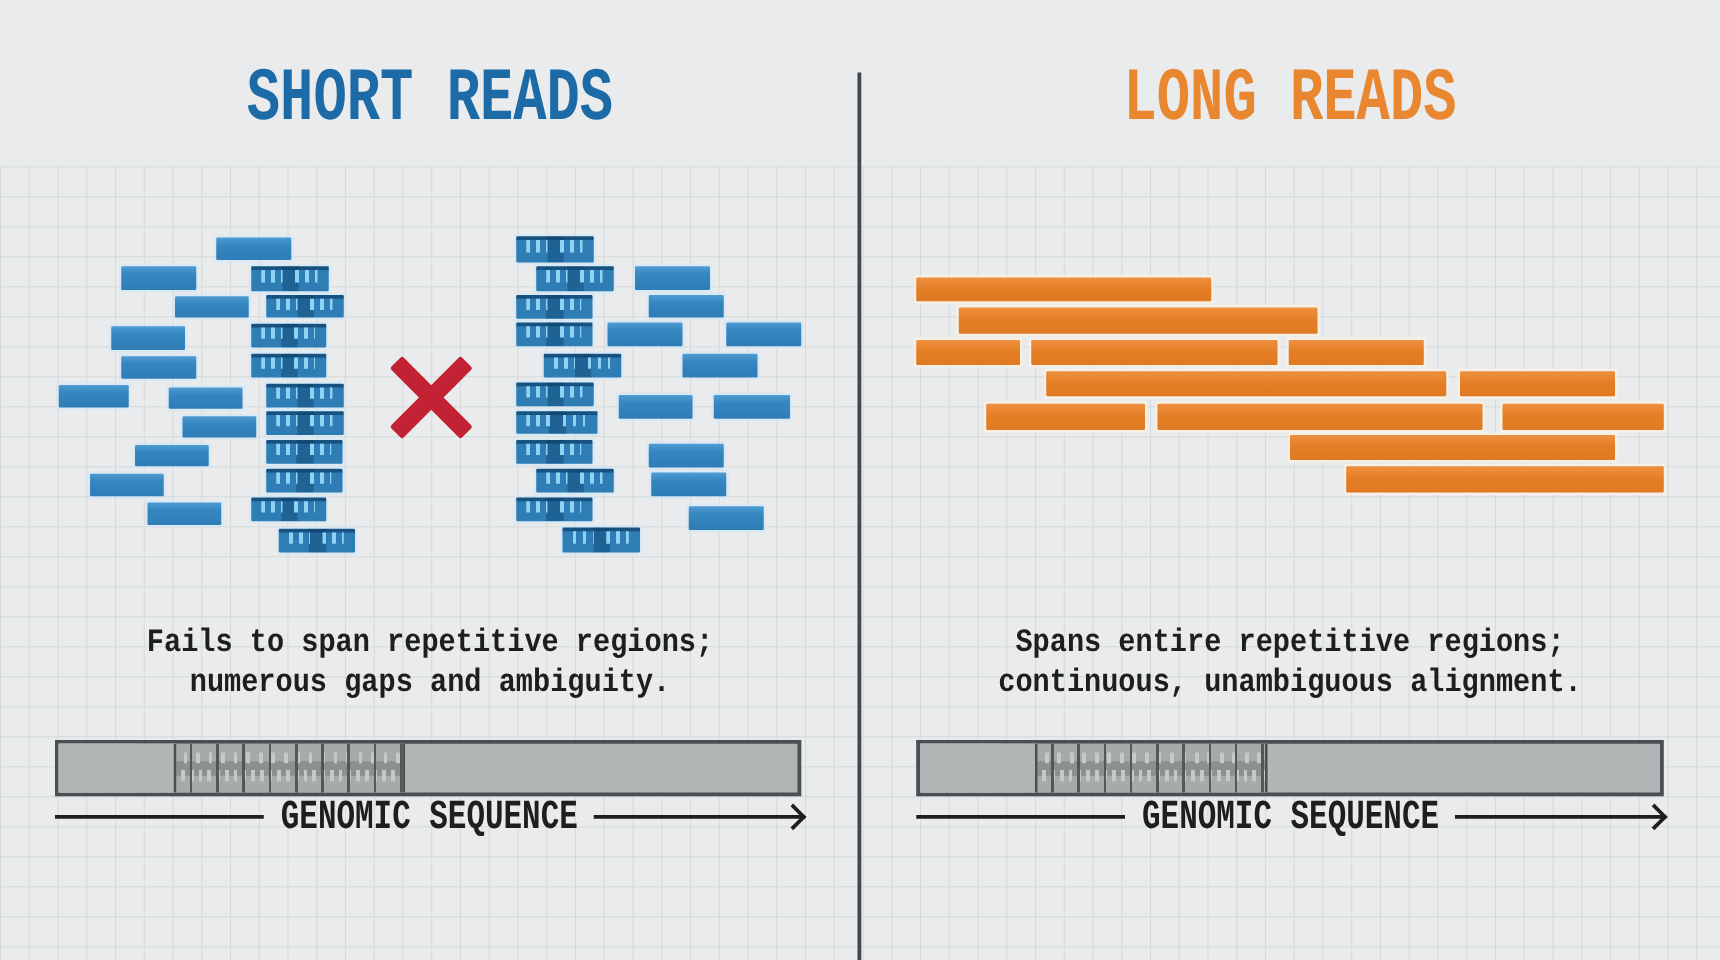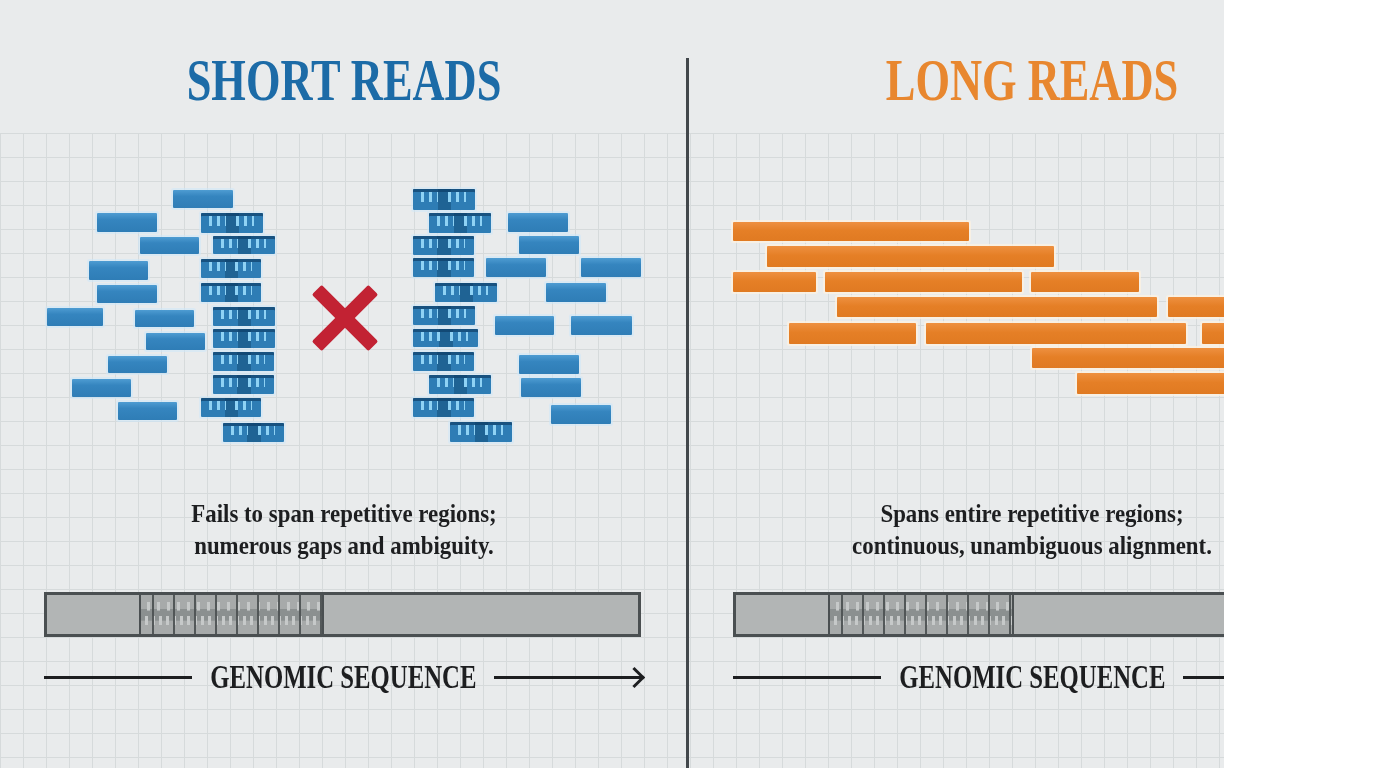--- a/index.html
+++ b/index.html
@@ -1,19 +1,19 @@
 <!DOCTYPE html>
 <html><head>
 <meta charset="utf-8">
 <style>
   html,body{margin:0;padding:0;}
   .canvas{
-    position:relative;width:1224px;height:768px;overflow:hidden;
+    position:relative;width:1376px;height:768px;overflow:hidden;
     background:var(--bg);
-    font-family:Liberation Serif, serif;
+    font-family:Liberation Mono, monospace;
   }
   .grid{
     position:absolute;left:0;top:133px;width:1376px;height:635px;
     background-image:
       linear-gradient(to right, var(--grid) 1px, transparent 1px),
       linear-gradient(to bottom, var(--grid) 1px, transparent 1px);
     background-size:23px 24px;
   }
   .divider{
     position:absolute;left:686px;top:58px;width:3px;height:710px;
@@ -73,21 +73,21 @@
     background-image:
       repeating-linear-gradient(90deg, rgba(78,83,84,0.95) 0 2px, transparent 2px 21px),
       repeating-linear-gradient(90deg, var(--bar-tick) 0 3px, transparent 3px 7px),
       repeating-linear-gradient(90deg, var(--bar-tick) 0 3px, transparent 3px 10px),
       linear-gradient(var(--bar-band),var(--bar-band));
     background-size:100% 100%, 100% 24%, 100% 22%, 100% 30%;
     background-position:0 0, 0 72%, 0 24%, 0 52%;
     background-repeat:repeat, repeat-x, repeat-x, no-repeat;
   }
   .axis{
-    position:absolute;top:656px;height:42px;width:598px;
+    position:absolute;top:632px;height:42px;width:598px;
     display:flex;align-items:center;gap:14px;justify-content:space-between;
   }
   .axis.left{left:44px;}
   .axis.right{left:733px;}
   .axline{height:3px;background:var(--ink);flex:1;}
   .axline.b{position:relative;}
   .axline.b::after{
     content:'';position:absolute;right:0;top:-6px;width:12px;height:12px;
     border-top:3px solid var(--ink);border-right:3px solid var(--ink);
     transform:rotate(45deg);

